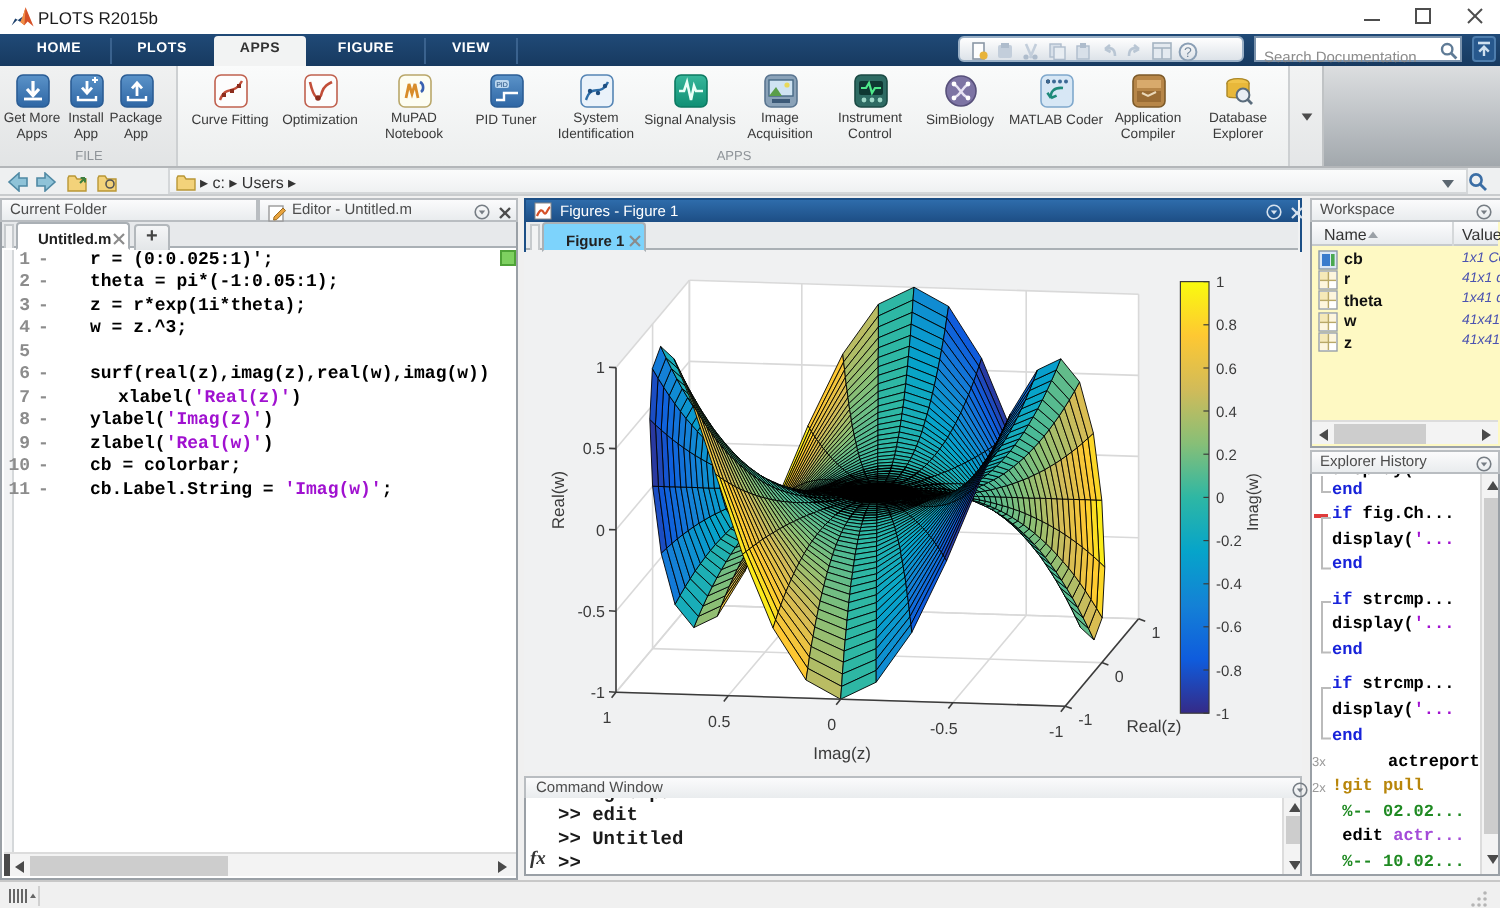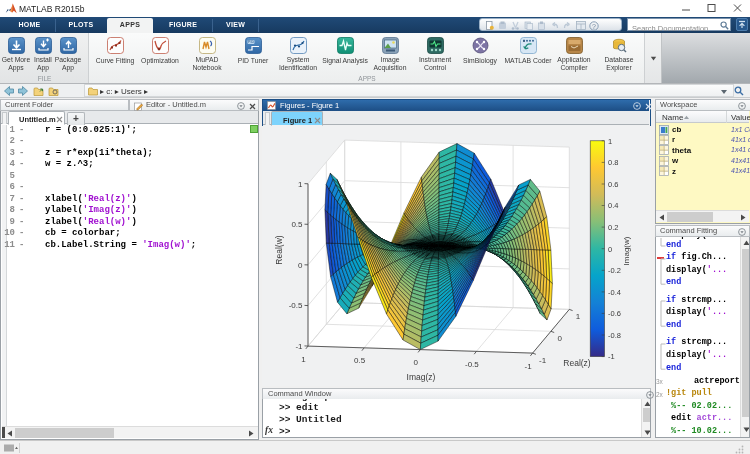--- a/index.html
+++ b/index.html
@@ -12,21 +12,21 @@
 </style>
 </head>
 <body>
 
 <div class="abs" style="left:0;top:0;width:750px;height:17px;background:#fff;">
   <svg class="abs" style="left:5px;top:3px" width="12" height="12" viewBox="0 0 12 12">
     <polygon points="0.8,9.8 3.6,7.0 5.2,8.0 6.4,5.2 4.0,7.0 2.6,6.2" fill="#1b3f6b"></polygon>
     <polygon points="7.8,0.6 11.8,10.2 8.8,7.8 7.2,9.6 5.2,8.0 6.4,5.2" fill="#d55027"></polygon>
     <polygon points="7.8,0.6 6.4,5.2 5.2,8.0 7.2,9.6" fill="#f09048"></polygon>
   </svg>
-  <div class="abs" style="left:19px;top:4px;font-size:8.5px;color:#1c1c1c;">MATLAB R2015b</div>
+  <div class="abs" style="left:19px;top:4px;font-size:8.5px;color:#1c1c1c;">PLOTS R2015b</div>
   <svg class="abs" style="left:680px;top:2px" width="62" height="13" viewBox="0 0 62 13">
     <g stroke="#4d4d4d" stroke-width="1" fill="none">
       <line x1="2" y1="8" x2="10" y2="8"></line>
       <rect x="28" y="2.5" width="7" height="7"></rect>
       <line x1="54" y1="2.5" x2="61" y2="9.5"></line>
         <line x1="61" y1="2.5" x2="54" y2="9.5"></line>
     </g>
   </svg>
 </div>
 
@@ -318,26 +318,26 @@
       </svg>
   </div>
   <div class="abs" style="left:66px;top:1px;width:18px;height:13px;background:linear-gradient(#f5f6f7,#e3e6e8);border:1px solid #b3b8bc;border-bottom:none;border-radius:2px 2px 0 0;">
     <div class="abs" style="left:5px;top:0px;font-size:10px;font-weight:bold;color:#444;">+</div>
   </div>
 
   <div class="abs" style="left:1px;top:14px;width:5px;height:301px;background:#f2f3f4;border-right:1px solid #d5d8da;"></div>
 
   <div class="abs mono" style="left:0;top:13px;width:257px;height:302px;overflow:hidden;font-size:9px;font-weight:bold;line-height:11.5px;white-space:pre;">
 <div class="abs" style="left:0;top:0.5px;width:257px;height:11.5px;"><span class="abs" style="left:0;top:0;width:14px;text-align:right;color:#8c8c8c;">1</span><span class="abs" style="left:18px;top:0;color:#8c8c8c;">-</span><span class="abs" style="left:44px;top:0;"><span style="color:#000">r&nbsp;=&nbsp;(0:0.025:1)';</span></span></div>
-<div class="abs" style="left:0;top:12.0px;width:257px;height:11.5px;"><span class="abs" style="left:0;top:0;width:14px;text-align:right;color:#8c8c8c;">2</span><span class="abs" style="left:18px;top:0;color:#8c8c8c;">-</span></div>
+<div class="abs" style="left:0;top:12.0px;width:257px;height:11.5px;"><span class="abs" style="left:0;top:0;width:14px;text-align:right;color:#8c8c8c;">2</span><span class="abs" style="left:18px;top:0;color:#8c8c8c;">-</span><span class="abs" style="left:44px;top:0;"><span style="color:#000">theta&nbsp;=&nbsp;pi*(-1:0.05:1);</span></span></div>
 <div class="abs" style="left:0;top:23.5px;width:257px;height:11.5px;"><span class="abs" style="left:0;top:0;width:14px;text-align:right;color:#8c8c8c;">3</span><span class="abs" style="left:18px;top:0;color:#8c8c8c;">-</span><span class="abs" style="left:44px;top:0;"><span style="color:#000">z&nbsp;=&nbsp;r*exp(1i*theta);</span></span></div>
 <div class="abs" style="left:0;top:35.0px;width:257px;height:11.5px;"><span class="abs" style="left:0;top:0;width:14px;text-align:right;color:#8c8c8c;">4</span><span class="abs" style="left:18px;top:0;color:#8c8c8c;">-</span><span class="abs" style="left:44px;top:0;"><span style="color:#000">w&nbsp;=&nbsp;z.^3;</span></span></div>
 <div class="abs" style="left:0;top:46.5px;width:257px;height:11.5px;"><span class="abs" style="left:0;top:0;width:14px;text-align:right;color:#8c8c8c;">5</span></div>
-<div class="abs" style="left:0;top:58.0px;width:257px;height:11.5px;"><span class="abs" style="left:0;top:0;width:14px;text-align:right;color:#8c8c8c;">6</span><span class="abs" style="left:18px;top:0;color:#8c8c8c;">-</span></div>
-<div class="abs" style="left:0;top:69.5px;width:257px;height:11.5px;"><span class="abs" style="left:0;top:0;width:14px;text-align:right;color:#8c8c8c;">7</span><span class="abs" style="left:18px;top:0;color:#8c8c8c;">-</span><span class="abs" style="left:44px;top:0;"><span style="color:#000">xlabel(</span><span style="color:#a011d0">'Real(z)'</span><span style="color:#000">)</span></span></div>
+<div class="abs" style="left:0;top:58.0px;width:257px;height:11.5px;"><span class="abs" style="left:0;top:0;width:14px;text-align:right;color:#8c8c8c;">6</span><span class="abs" style="left:18px;top:0;color:#8c8c8c;">-</span><span class="abs" style="left:44px;top:0;"><span style="color:#000">surf(real(z),imag(z),real(w),imag(w))</span></span></div>
+<div class="abs" style="left:0;top:69.5px;width:257px;height:11.5px;"><span class="abs" style="left:0;top:0;width:14px;text-align:right;color:#8c8c8c;">7</span><span class="abs" style="left:18px;top:0;color:#8c8c8c;">-</span><span class="abs" style="left:58px;top:0;"><span style="color:#000">xlabel(</span><span style="color:#a011d0">'Real(z)'</span><span style="color:#000">)</span></span></div>
 <div class="abs" style="left:0;top:81.0px;width:257px;height:11.5px;"><span class="abs" style="left:0;top:0;width:14px;text-align:right;color:#8c8c8c;">8</span><span class="abs" style="left:18px;top:0;color:#8c8c8c;">-</span><span class="abs" style="left:44px;top:0;"><span style="color:#000">ylabel(</span><span style="color:#a011d0">'Imag(z)'</span><span style="color:#000">)</span></span></div>
 <div class="abs" style="left:0;top:92.5px;width:257px;height:11.5px;"><span class="abs" style="left:0;top:0;width:14px;text-align:right;color:#8c8c8c;">9</span><span class="abs" style="left:18px;top:0;color:#8c8c8c;">-</span><span class="abs" style="left:44px;top:0;"><span style="color:#000">zlabel(</span><span style="color:#a011d0">'Real(w)'</span><span style="color:#000">)</span></span></div>
 <div class="abs" style="left:0;top:104.0px;width:257px;height:11.5px;"><span class="abs" style="left:0;top:0;width:14px;text-align:right;color:#8c8c8c;">10</span><span class="abs" style="left:18px;top:0;color:#8c8c8c;">-</span><span class="abs" style="left:44px;top:0;"><span style="color:#000">cb&nbsp;=&nbsp;colorbar;</span></span></div>
 <div class="abs" style="left:0;top:115.5px;width:257px;height:11.5px;"><span class="abs" style="left:0;top:0;width:14px;text-align:right;color:#8c8c8c;">11</span><span class="abs" style="left:18px;top:0;color:#8c8c8c;">-</span><span class="abs" style="left:44px;top:0;"><span style="color:#000">cb.Label.String&nbsp;=&nbsp;</span><span style="color:#a011d0">'Imag(w)'</span><span style="color:#000">;</span></span></div>
   </div>
   <div class="abs" style="left:249px;top:14px;width:8px;height:8px;background:#7ed060;border:1px solid #4ea237;"></div>
 
   <div class="abs" style="left:1px;top:315px;width:256px;height:12px;background:#f3f3f3;border-top:1px solid #dcdcdc;">
     <div class="abs" style="left:0;top:0;width:3px;height:11px;background:#4a4a4a;"></div>
     <svg class="abs" style="left:5px;top:2.5px" width="6" height="7" viewBox="0 0 6 7">
@@ -2188,21 +2188,21 @@
         <polygon points="5,0.5 5,6.5 0.5,3.5" fill="#4a4a4a"></polygon>
       </svg>
     <div class="abs" style="left:11px;top:1px;width:46px;height:10px;background:#cdcdcd;"></div>
     <svg class="abs" style="left:84px;top:3px" width="6" height="7" viewBox="0 0 6 7">
         <polygon points="1,0.5 1,6.5 5.5,3.5" fill="#4a4a4a"></polygon>
       </svg>
   </div>
 </div>
 
 <div class="ptb" style="left:655px;top:225px;width:95px;">
-  <span style="padding-left:4px;">Command Fitting</span>
+  <span style="padding-left:4px;">Explorer History</span>
   <svg class="abs" style="left:82px;top:2px" width="9" height="8" viewBox="0 0 9 8">
       <circle cx="4" cy="4" r="3.4" fill="none" stroke="#767d84" stroke-width="0.8"></circle>
       <polygon points="2.4,3.2 5.6,3.2 4,5.2" fill="#767d84"></polygon>
     </svg>
 </div>
 <div class="abs" style="left:655px;top:237px;width:95px;height:201px;background:#fff;border:1px solid #9aa0a6;border-top:none;overflow:hidden;">
   <div class="abs mono" style="left:10px;top:-6.5px;font-size:8.5px;font-weight:bold;line-height:9px;white-space:nowrap;"><span style="color:#000">display(</span><span style="color:#a011d0">'...</span></div>
 <div class="abs mono" style="left:10px;top:3.5px;font-size:8.5px;font-weight:bold;line-height:9px;white-space:nowrap;"><span style="color:#1823da">end</span></div>
 <div class="abs mono" style="left:10px;top:16.0px;font-size:8.5px;font-weight:bold;line-height:9px;white-space:nowrap;"><span style="color:#1823da">if</span><span style="color:#000">&nbsp;fig.Ch...</span></div>
 <div class="abs" style="left:1px;top:19.5px;width:7px;height:2.5px;background:#e03b3b;"></div>

